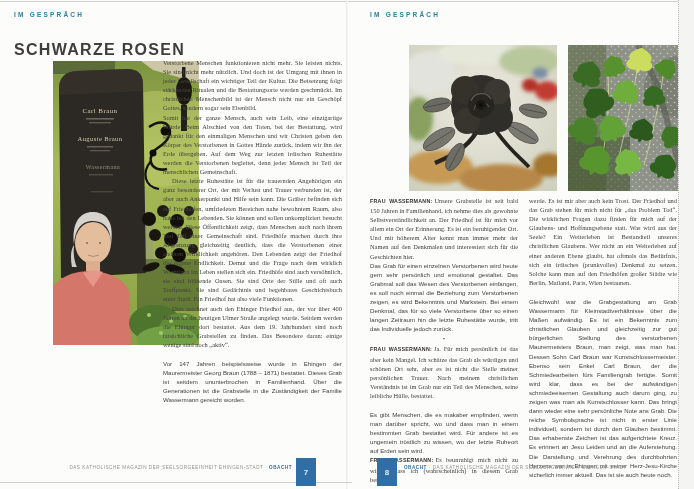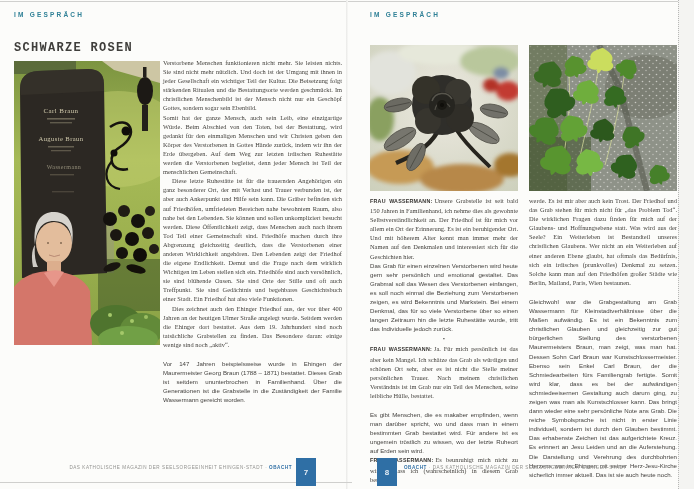--- a/index.html
+++ b/index.html
@@ -9,35 +9,35 @@
   
   .edge-top{position:absolute;left:0;top:1px;width:100%;height:1px;background:#d0d0ce;}
   .edge-right{position:absolute;left:678px;top:0;width:16px;height:100%;background:#f4f4f2;
               border-left:1px dotted #b8b8b6;}
   .edge-bottom{position:absolute;left:0;top:482px;width:352px;height:1px;background:#cfcfcd;}
   .fold{position:absolute;left:346px;top:0;width:2px;height:100%;
         background:linear-gradient(90deg,#e9e9e7,#f8f8f6);}
   
   .kicker{position:absolute;font-family:"Liberation Sans",sans-serif;font-weight:bold;
           font-size:6.5px;letter-spacing:2.2px;color:#2f8096;text-transform:uppercase;}
-  .title{position:absolute;font-family:Liberation Mono, monospace;font-weight:bold;
-         font-size:12px;letter-spacing:1.3px;color:#3f3e3b;}
+  .title{position:absolute;font-family:Liberation Sans, sans-serif;font-weight:bold;
+         font-size:16px;letter-spacing:1.3px;color:#3f3e3b;}
   
   .col{position:absolute;text-align:justify;hyphens:auto;}
   .col p{margin:0;text-align:justify;}
   .bp{font-size:6.4px;line-height:9.1px;color:#45433f;font-family:"Liberation Serif",serif;}
   .indent{text-indent:9px;}
   .narr{font-family:"Liberation Sans",sans-serif;font-size:6.1px;line-height:9.1px;color:#413f3c;}
   .mt{margin-top:10px !important;}
   .ans{font-size:6.4px;line-height:9.1px;color:#45433f;font-family:"Liberation Serif",serif;}
   .spk{font-family:"Liberation Sans",sans-serif;font-weight:bold;font-size:5.3px;
        letter-spacing:.25px;color:#33312e;margin-right:2px;}
   .mark{text-align:center !important;font-size:4.5px;line-height:8px;color:#3a3a37;margin:2px 0 1px 0 !important;}
   
-  .photo{position:absolute;overflow:hidden;background:#888;}
+  .photo{position:absolute;overflow:hidden;background:#888;margin-left:39px;}
   .photo svg{display:block;}
   
   .foot-text{position:absolute;font-family:"Liberation Sans",sans-serif;font-size:4.6px;
              letter-spacing:.55px;color:#92928f;text-transform:uppercase;white-space:nowrap;}
   .foot-brand{font-weight:bold;color:#2f6fa5;}
   .pagebox{position:absolute;width:20px;height:28px;background:#2f6fa5;color:#e3ecf4;
            font-family:"Liberation Sans",sans-serif;font-size:8px;font-weight:bold;
            display:flex;align-items:center;justify-content:center;}
   .stone-name{font-family:"Liberation Serif",serif;fill:#cfc8ab;text-anchor:middle;letter-spacing:.4px;}
 </style>

